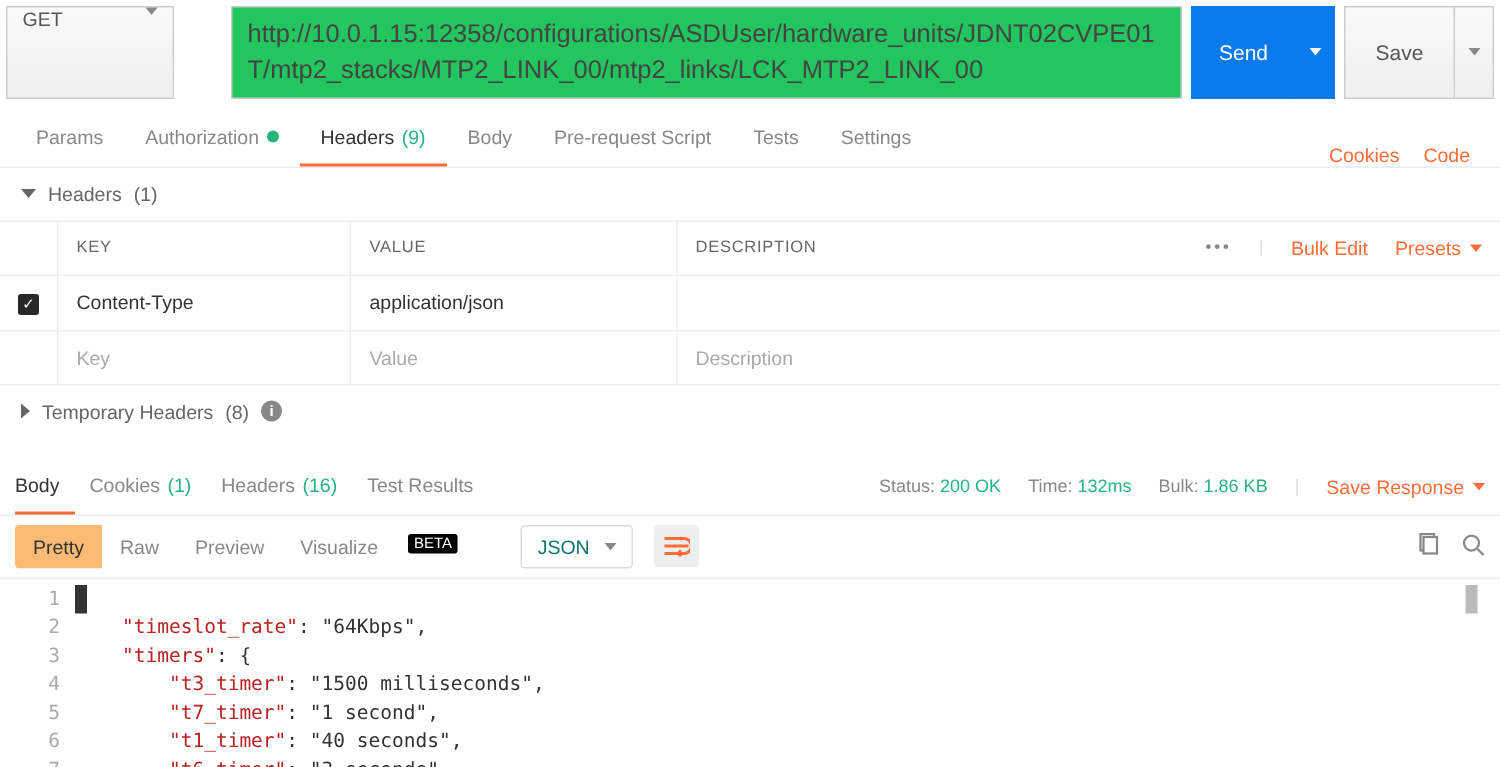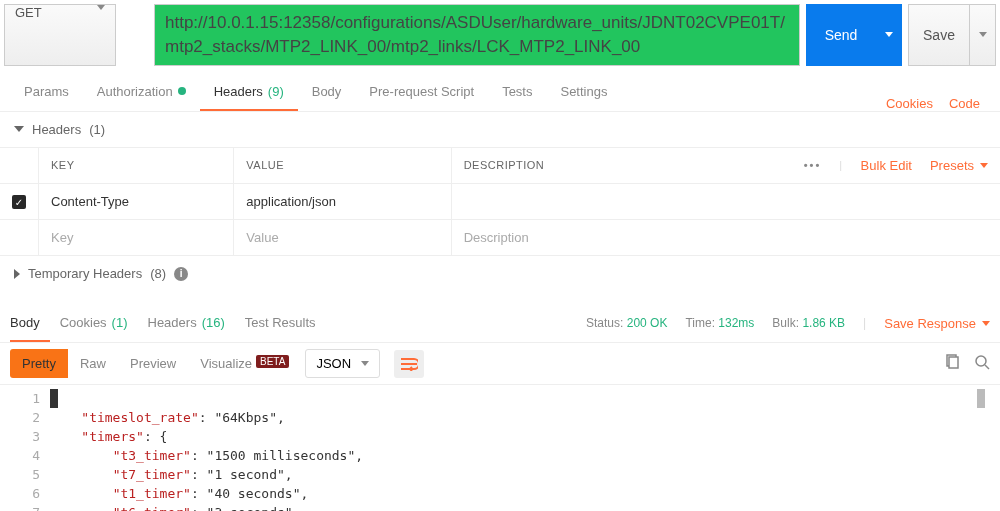--- a/index.html
+++ b/index.html
@@ -7,21 +7,21 @@
 .row { display: flex; align-items: stretch; }
 .top-bar { padding: 4px 4px 0 4px; gap: 6px; }
 .method-select { width: 112px; border: 1px solid #ccc; background: linear-gradient(#fafafa,#eee); display: flex; padding: 0 10px; font-size: 13px; color: #555; justify-content: space-between; }
 .caret-down { width: 0; height: 0; border-left: 4px solid transparent; border-right: 4px solid transparent; border-top: 5px solid #888; }
 .url-box { flex: 1; border: 1px solid #ccc; padding: 6px 10px; font-size: 17px; color: #444; line-height: 1.4; word-break: break-all; background: #22c55e; margin-left: 32px; }
 .btn { border: 1px solid #ccc; display: flex; align-items: center; justify-content: center; font-size: 14px; }
 .btn-send { background: #097BED; color: #fff; border-color: #097BED; width: 70px; font-weight: 500; }
 .btn-drop { width: 26px; }
 .btn-send-drop { background: #097BED; border-color: #097BED; }
 .btn-send-drop .caret-down { border-top-color: #fff; }
-.btn-save { background: linear-gradient(#fafafa,#eee); color: #555; width: 62px; }
+.btn-save { background: linear-gradient(#fafafa,#eee); color: #555; width: 74px; }
 .btn-save-drop { background: linear-gradient(#fafafa,#eee); }
 .btn-group { display: flex; }
 .btn-group .btn + .btn { border-left: none; }
 
 .tabs { display: flex; align-items: flex-end; border-bottom: 1px solid #eee; padding: 10px 10px 0 10px; }
 .tab { padding: 8px 14px 10px; color: #888; cursor: pointer; border-bottom: 2px solid transparent; display: flex; align-items: center; gap: 5px; }
 .tab.active { color: #333; border-bottom-color: #FF6C37; }
 .dot-green { width: 8px; height: 8px; border-radius: 50%; background: #26B47F; display: inline-block; }
 .tab .count { color: #26B47F; }
 .spacer { flex: 1; }
@@ -45,24 +45,24 @@
 .info-icon { width: 14px; height: 14px; border-radius: 50%; background: #888; color: #fff; display: inline-flex; align-items: center; justify-content: center; font-size: 10px; font-weight: bold; }
 
 .resp-bar { display: flex; align-items: center; border-bottom: 1px solid #eee; padding: 0 10px; }
 .resp-bar .tab { padding: 10px 10px 10px; }
 .resp-meta { display: flex; gap: 18px; font-size: 12px; color: #888; align-items: flex-start; }
 .resp-meta .val { color: #26B47F; }
 
 .body-toolbar { display: flex; align-items: center; padding: 6px 10px; gap: 4px; }
 .seg { display: flex; border-radius: 3px; overflow: hidden; }
 .seg .seg-btn { padding: 7px 12px; color: #888; background: transparent; cursor: pointer; }
-.seg .seg-btn.active { background: #f97316; color: #333; }
-.beta { background: #7f1d1d; color: #fff; font-size: 10px; padding: 1px 4px; border-radius: 2px; margin-left: 4px; vertical-align: top; }
-
-.json-select { border: 1px solid #ddd; padding: 6px 10px; display: flex; align-items: center; gap: 10px; margin-left: 0; color: #000000; border-radius: 3px; }
+.seg .seg-btn.active { background: #fdba74; color: #333; }
+.beta { background: #000000; color: #fff; font-size: 10px; padding: 1px 4px; border-radius: 2px; margin-left: 20px; vertical-align: top; }
+
+.json-select { border: 1px solid #ddd; padding: 6px 10px; display: flex; align-items: center; gap: 10px; margin-left: 26px; color: #0f766e; border-radius: 3px; }
 .wrap-icon { width: 30px; height: 28px; background: #eee; margin-left: 10px; display: flex; align-items: center; justify-content: center; border-radius: 3px; }
 .tool-icons { display: flex; gap: 14px; color: #888; }
 
 .code-area { display: flex; font-family: "Menlo","Consolas",monospace; font-size: 13px; border-top: 1px solid #eee; }
 .gutter { width: 50px; text-align: right; color: #aaa; padding: 4px 10px 4px 0; user-select: none; }
 .gutter div, .code div { line-height: 19px; height: 19px; white-space: pre; }
 .code { flex: 1; padding: 4px 0; position: relative; }
 .code .cline { white-space: pre; }
 .k { color: #BA2121; }
 .p { color: #333; }

